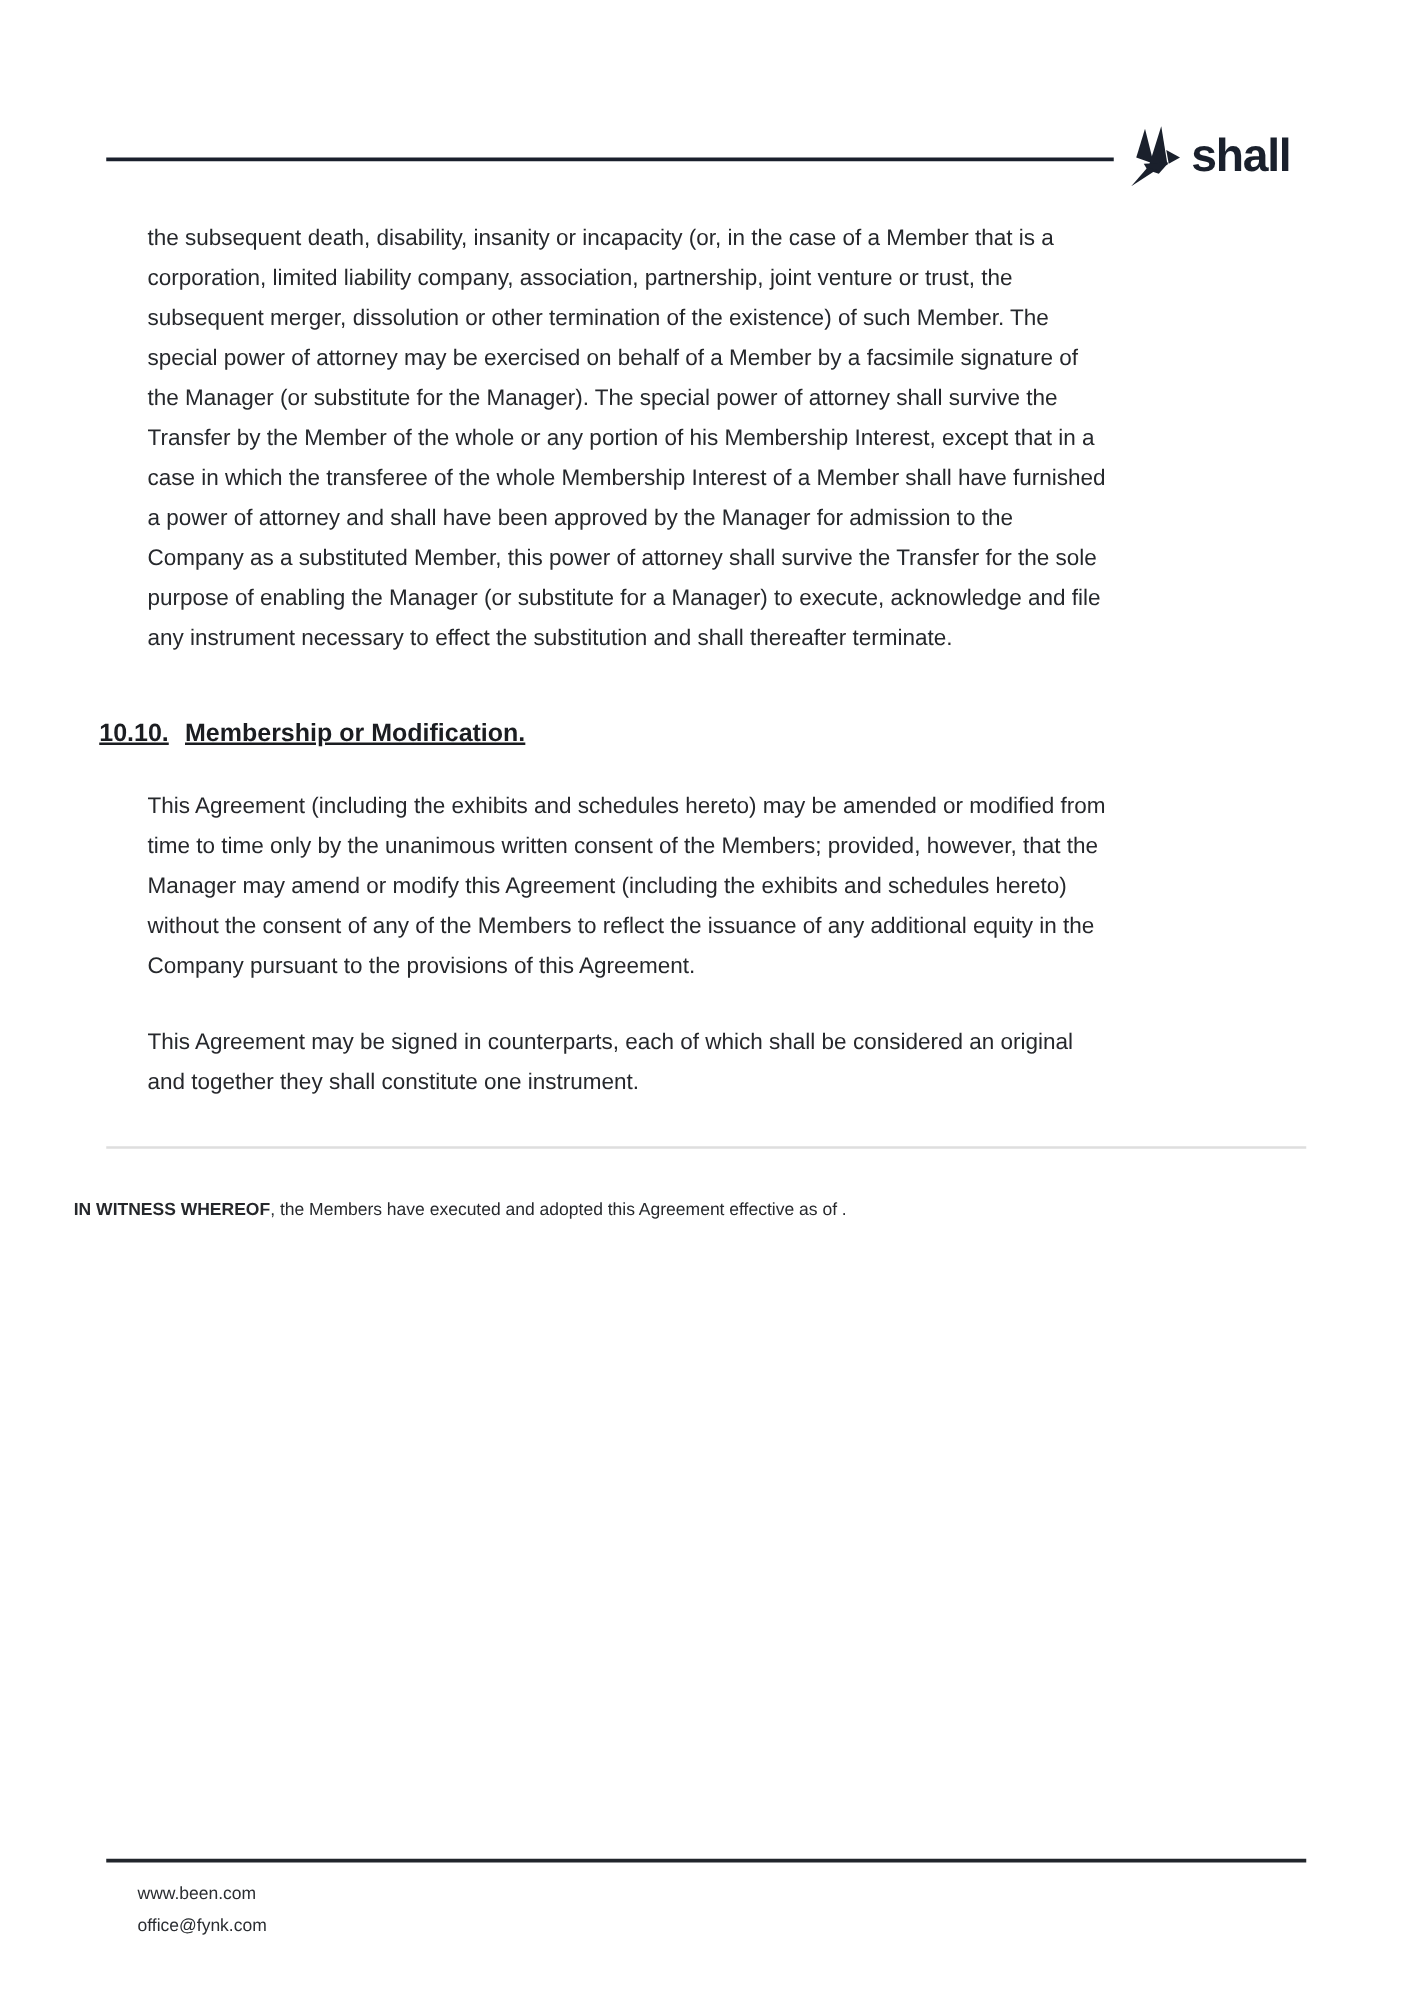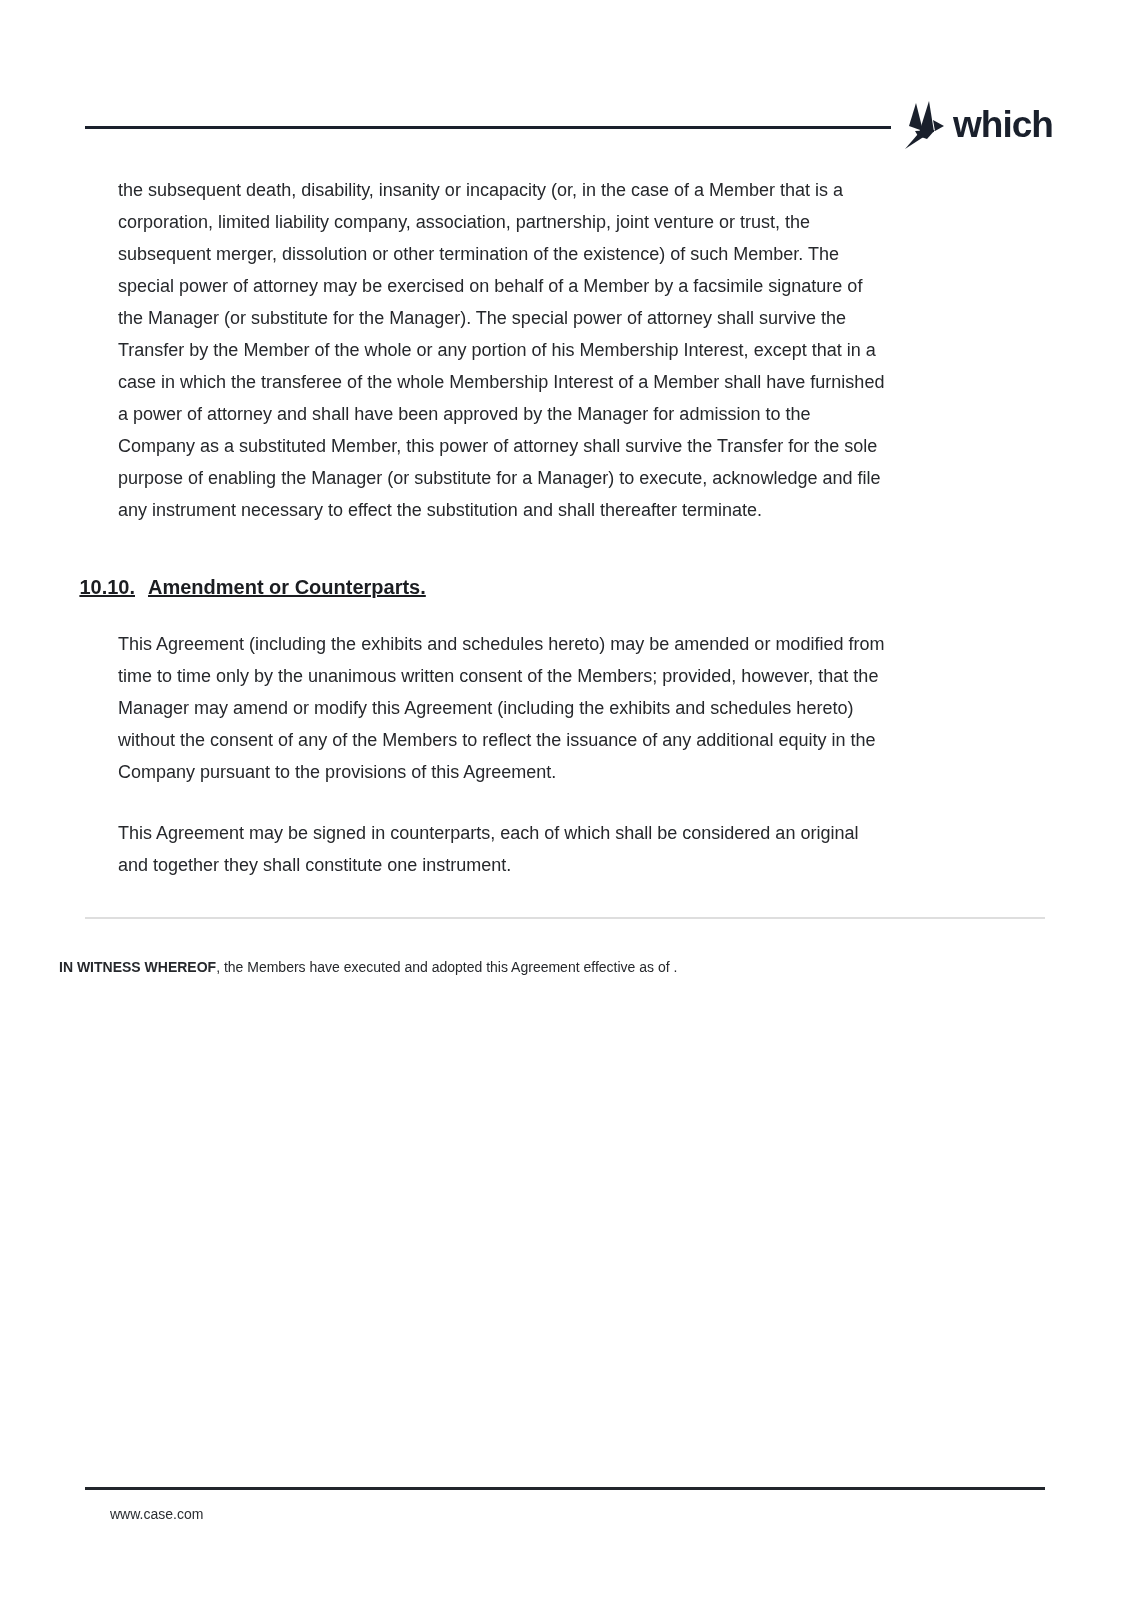--- a/index.html
+++ b/index.html
@@ -129,57 +129,58 @@
       <svg width="46" height="50" viewBox="0 0 46 50" aria-hidden="true">
         <g fill="#1a202c">
           <polygon points="16,3 23,31 9,26"></polygon>
           <polygon points="29,1 34,32 19,33"></polygon>
           <polygon points="33,20 44,26 35,31"></polygon>
           <polygon points="15,31 35,30 27,39 18,36"></polygon>
           <polygon points="18,34 25,36 5,49"></polygon>
         </g>
       </svg>
     </span>
-    <span class="logo-text">which</span>
+    <span class="logo-text">shall</span>
   </div>
 
   <div class="content">
 
     <p class="para para-1">the subsequent death, disability, insanity or incapacity (or, in the case of a Member that is a
 corporation, limited liability company, association, partnership, joint venture or trust, the
 subsequent merger, dissolution or other termination of the existence) of such Member. The
 special power of attorney may be exercised on behalf of a Member by a facsimile signature of
 the Manager (or substitute for the Manager). The special power of attorney shall survive the
 Transfer by the Member of the whole or any portion of his Membership Interest, except that in a
 case in which the transferee of the whole Membership Interest of a Member shall have furnished
 a power of attorney and shall have been approved by the Manager for admission to the
 Company as a substituted Member, this power of attorney shall survive the Transfer for the sole
 purpose of enabling the Manager (or substitute for a Manager) to execute, acknowledge and file
 any instrument necessary to effect the substitution and shall thereafter terminate.</p>
 
     <div class="section-heading heading-1">
       <span class="h-num">10.10.</span>
-      <span class="h-title">Amendment or Counterparts.</span>
+      <span class="h-title">Membership or Modification.</span>
     </div>
     <p class="para para-2">This Agreement (including the exhibits and schedules hereto) may be amended or modified from
 time to time only by the unanimous written consent of the Members; provided, however, that the
 Manager may amend or modify this Agreement (including the exhibits and schedules hereto)
 without the consent of any of the Members to reflect the issuance of any additional equity in the
 Company pursuant to the provisions of this Agreement.</p>
 
     <p class="para para-3">This Agreement may be signed in counterparts, each of which shall be considered an original
 and together they shall constitute one instrument.</p>
 
     <div class="soft-divider"></div>
 
     <p class="witness"><span class="bold">IN WITNESS WHEREOF</span><span>, the Members have executed and adopted this Agreement effective as of .</span></p>
 
 
   </div>
 
   <div class="footer">
     <div class="footer-line"></div>
     <div class="footer-text">
-      <div>www.case.com</div>
+      <div>www.been.com</div>
+      <div>office@fynk.com</div>
     </div>
   </div>
 
 </div>
 
 </body></html>

